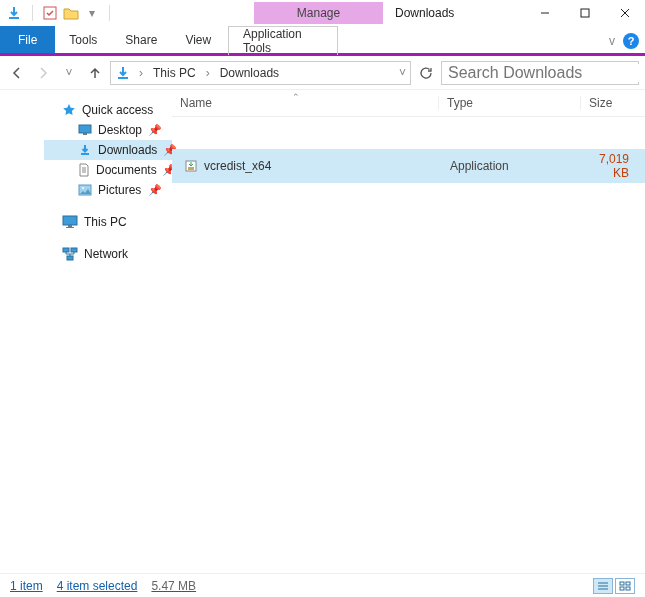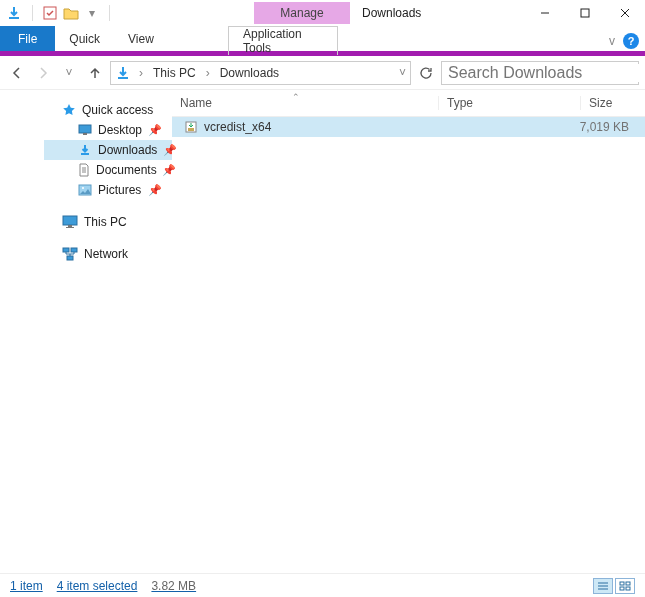--- a/index.html
+++ b/index.html
@@ -5,27 +5,27 @@
     * { margin: 0; padding: 0; box-sizing: border-box; font-family: "Segoe UI", Tahoma, sans-serif; font-size: 12px; }
     body { width: 645px; height: 597px; background: #fff; display: flex; flex-direction: column; overflow: hidden; color: #333; }
 
     
     .titlebar { height: 26px; display: flex; align-items: center; }
     .titlebar .qat { display: flex; align-items: center; gap: 6px; padding-left: 6px; }
     .titlebar .dn-arrow { width: 16px; height: 16px; display:flex; align-items:center; justify-content:center;}
     .titlebar .sep { width:1px; height:16px; background:#ddd; margin:0 4px;}
     .titlebar .folder-icon { width:16px; height:16px; display:flex; align-items:center; justify-content:center;}
     .titlebar .chev { width:14px; display:flex; align-items:center; justify-content:center;}
-    .contextual-tab { margin-left: 140px; width:96px; background:#e6a8e6; text-align:center; color:#444; line-height:22px;}
+    .contextual-tab { margin-left: 140px; width:129px; background:#e6a8e6; text-align:center; color:#444; line-height:22px;}
     .wintitle { margin-left: 12px; font-size:12px; color:#222;}
     .win-controls { margin-left:auto; display:flex; }
     .win-btn { width:40px; height:26px; display:flex; align-items:center; justify-content:center; }
 
     
-    .ribbon-tabs { height:30px; display:flex; align-items:stretch; border-bottom:5px solid #a21caf; position:relative;}
+    .ribbon-tabs { height:30px; display:flex; align-items:stretch; border-bottom:3px solid #a21caf; position:relative;}
     .tab { padding:0 14px; display:flex; align-items:center; color:#333; cursor:default;}
     .tab.file { background:#1979ca; color:#fff; padding:0 18px;}
     .tab.tool { border:1px solid #ccc; border-bottom:none; margin-left:0; width:110px; justify-content:center; position:absolute; left:228px;}
     .ribbon-right { position:absolute; right:6px; display:flex; gap:8px; align-items:center; height:30px;}
     .help-circle { width:16px; height:16px; border-radius:50%; background:#1c87e8; color:#fff; display:flex; align-items:center; justify-content:center; font-size:11px; font-weight:bold;}
 
     
     .navbar { height:34px; display:flex; align-items:center; padding:0 6px; gap:4px; border-bottom:1px solid #eee;}
     .nav-btn { width:22px; height:22px; display:flex; align-items:center; justify-content:center; color:#999;}
     .nav-btn.active { color:#555;}
@@ -44,31 +44,31 @@
     .side-item { display:flex; align-items:center; gap:6px; padding:3px 10px 3px 18px; }
     .side-item.indent { padding-left:34px; }
     .side-item.selected { background:#cde8f6; }
     .side-item .pin { margin-left:auto; color:#bbb; font-size:11px;}
     .side-section { margin-bottom:12px;padding-left:44px;}
     .side-text { color:#222;}
     .quick-star { color:#2b9be8;}
     .monitor-icon svg { display:block;}
 
     
-    .filelist { flex:1; display:flex; flex-direction:column; position:relative; }
+    .filelist { flex:1; display:flex; flex-direction:column; position:relative;gap:32px; }
     .col-headers { display:flex; border-bottom:1px solid #eee; position:relative; padding:6px 4px 6px 8px; color:#555;}
     .col-name { width:258px;}
     .col-type { width:142px; border-left:1px solid #eee; padding-left:8px;}
     .col-size { flex:1; border-left:1px solid #eee; padding-left:8px;}
     .sort-caret { position:absolute; left:120px; top:2px; font-size:9px; color:#888;}
     .file-row { display:flex; align-items:center; padding:3px 4px 3px 8px; }
     .file-row.selected { background:#cde8f6;padding-left:12px; }
     .file-name { width:258px; display:flex; align-items:center; gap:6px;}
     .file-type { width:142px; padding-left:8px; color:#444;}
-    .file-size { flex:1; text-align:right; padding-right:12px; color:#737373;}
+    .file-size { flex:1; text-align:right; padding-right:12px; color:#c2410c;}
 
     
     .statusbar { height:24px; border-top:1px solid #eee; display:flex; align-items:center; padding:0 10px; gap:14px; color:#1360a9;text-decoration:underline;}
     .statusbar .gray { color:#666;}
     .view-toggles { margin-left:auto; display:flex; gap:2px;}
     .view-toggle { width:20px; height:16px; border:1px solid #8cb4d9; display:flex; align-items:center; justify-content:center;}
     .view-toggle.active { background:#cde8f6;}
 
     svg { display:block; }
   </style>
@@ -114,21 +114,22 @@
     <div class="win-btn close">
       <svg width="10" height="10" viewBox="0 0 10 10">
           <path d="M1 1l8 8M9 1l-8 8" stroke="#222" stroke-width="1"></path>
         </svg>
     </div>
   </div>
 </div>
 
 <div class="ribbon-tabs">
   <div class="tab file">File</div>
-  <div class="tab">Quick</div>
+  <div class="tab">Tools</div>
+  <div class="tab">Share</div>
   <div class="tab">View</div>
   <div class="tab tool">Application Tools</div>
   <div class="ribbon-right">
     <span style="color:#888;">v</span>
     <span class="help-circle">?</span>
   </div>
 </div>
 
 <div class="navbar">
   <div class="nav-btn active">
@@ -270,29 +271,30 @@
       <div class="file-name">
         <span>
           <svg width="14" height="14" viewBox="0 0 14 14">
               <rect x="2" y="2" width="10" height="10" fill="#fff" stroke="#888"></rect>
               <rect x="4" y="8" width="6" height="3" fill="#c7a95a"></rect>
               <path d="M7 3v4M5 5l2 2 2-2" stroke="#2a6" fill="none"></path>
             </svg>
         </span>
         <span>vcredist_x64</span>
       </div>
+      <div class="file-type">Application</div>
       <div class="file-size">7,019 KB</div>
     </div>
   </div>
 </div>
 
 <div class="statusbar">
   <span>1 item</span>
   <span>4 item selected</span>
-  <span class="gray">3.82 MB</span>
+  <span class="gray">5.47 MB</span>
   <div class="view-toggles">
     <div class="view-toggle active">
       <svg width="12" height="10" viewBox="0 0 12 10">
           <path d="M1 2h10M1 5h10M1 8h10" stroke="#2a6fa0"></path>
         </svg>
     </div>
     <div class="view-toggle">
       <svg width="12" height="10" viewBox="0 0 12 10">
           <rect x="1" y="1" width="4" height="3" fill="none" stroke="#2a6fa0"></rect>
           <rect x="7" y="1" width="4" height="3" fill="none" stroke="#2a6fa0"></rect>

